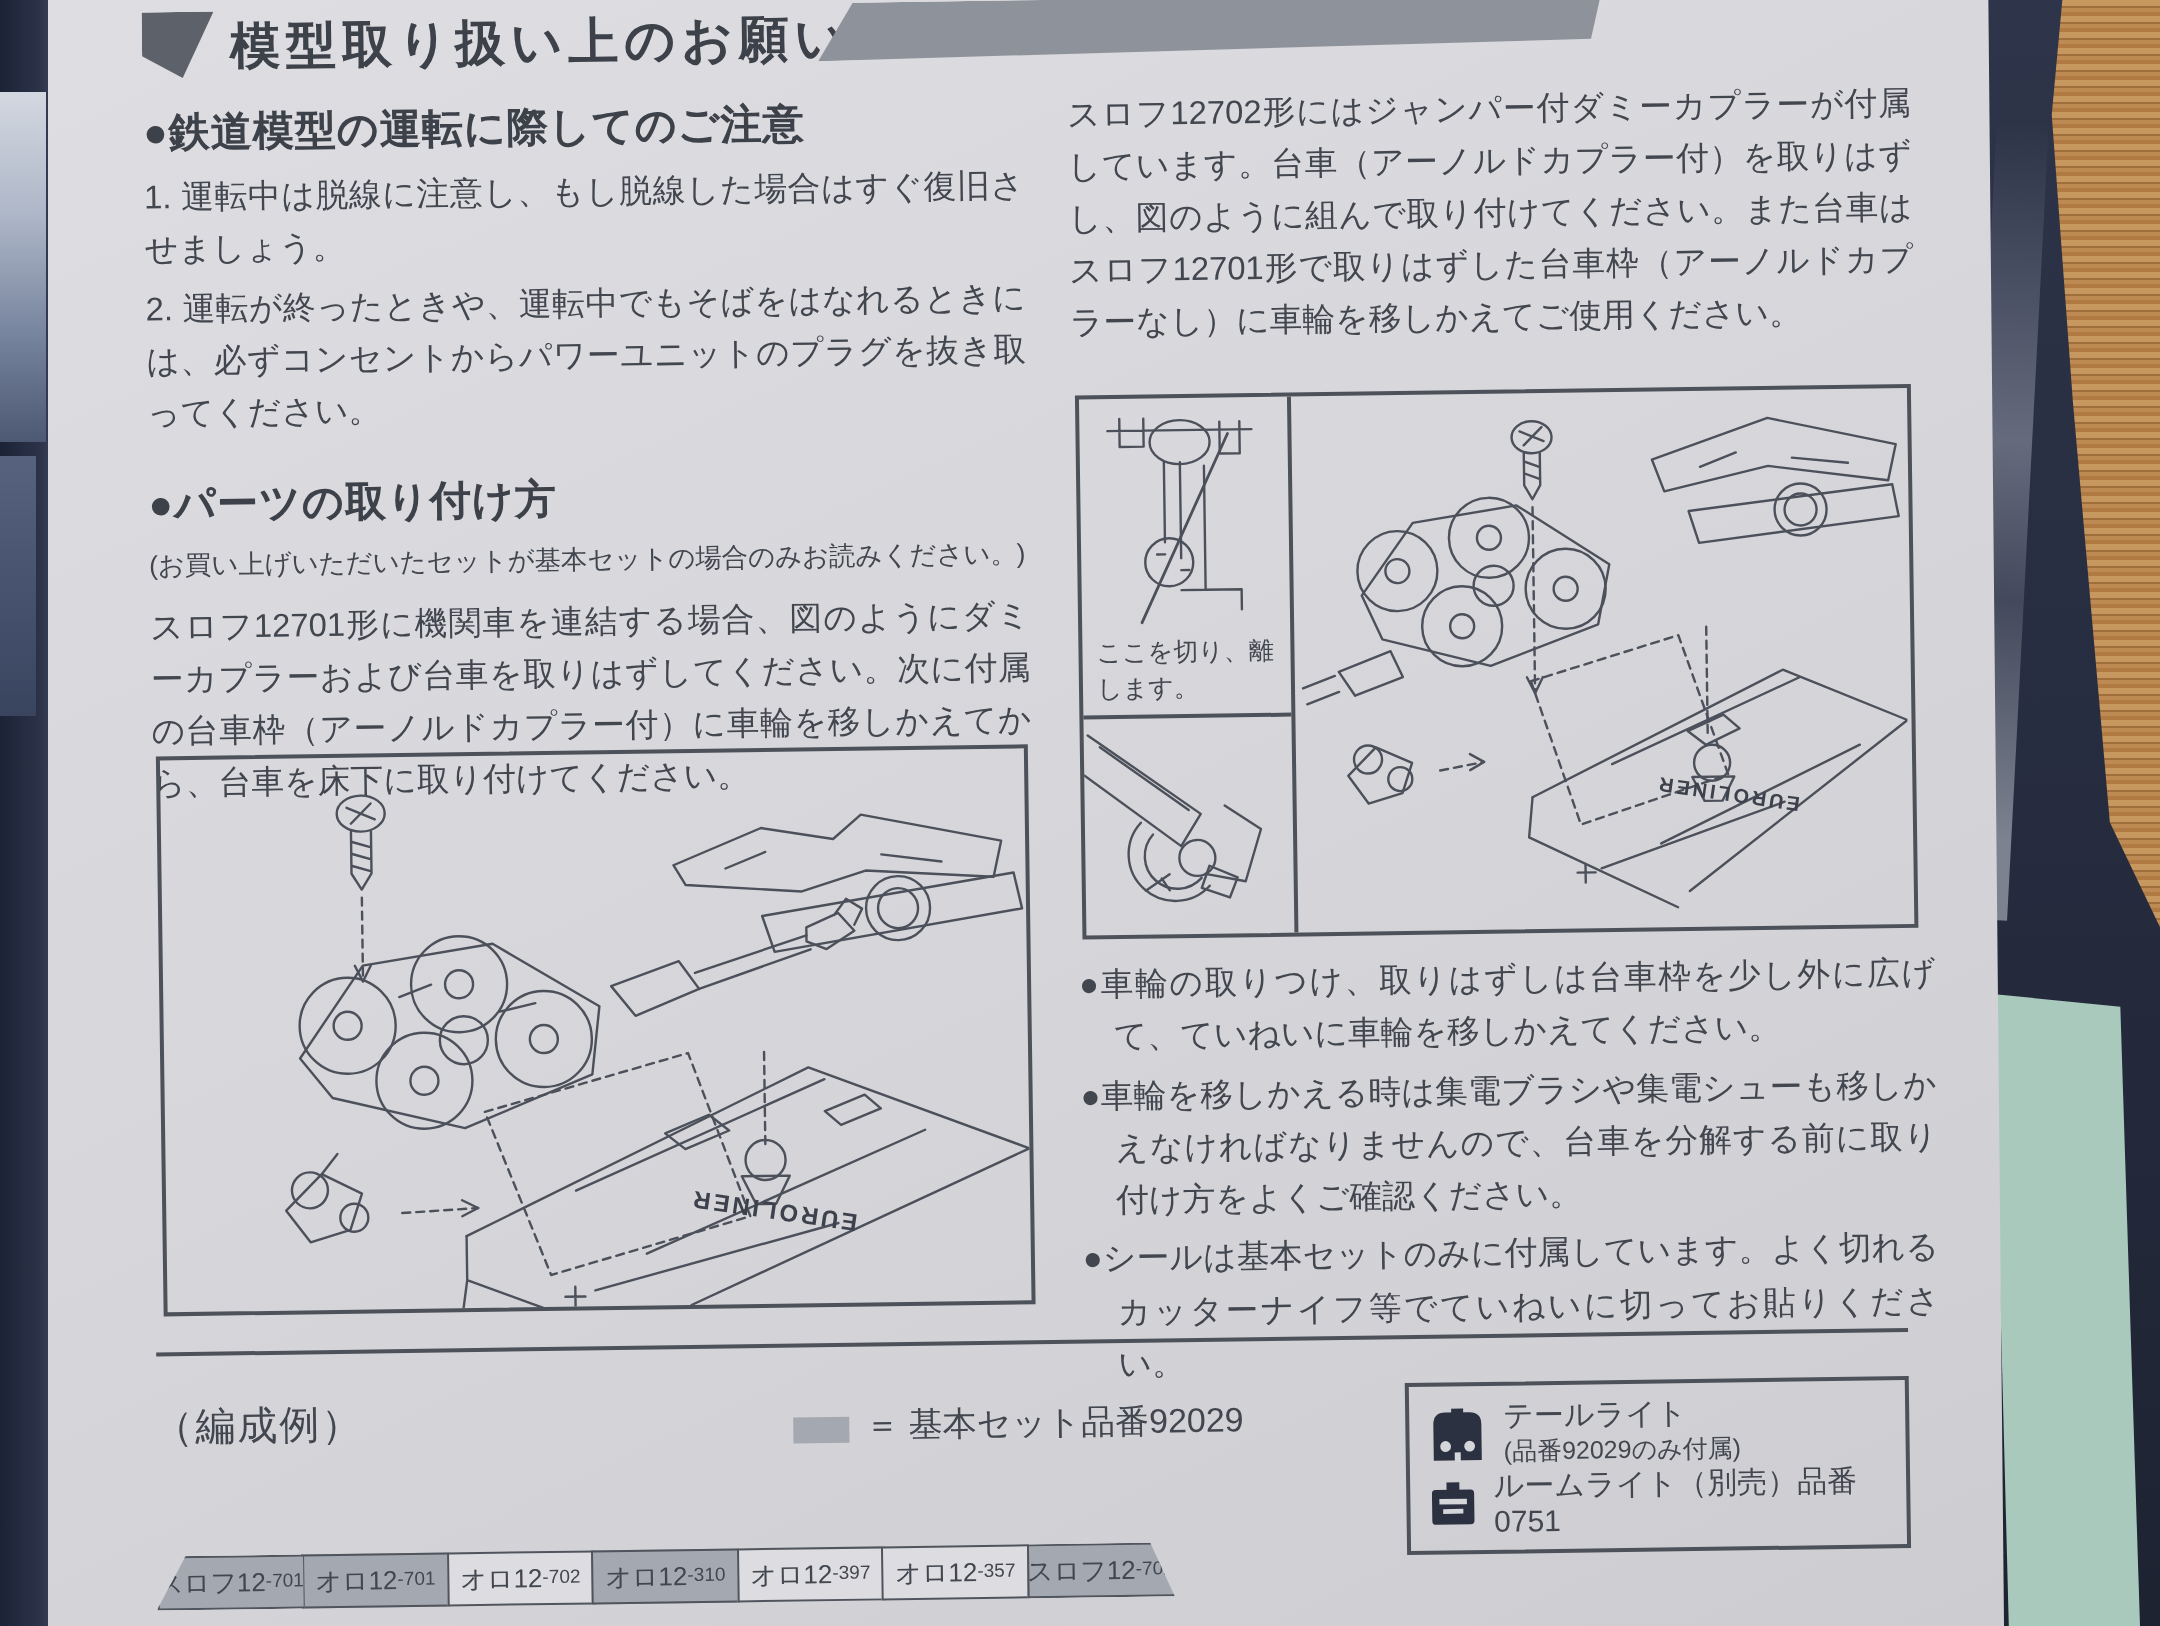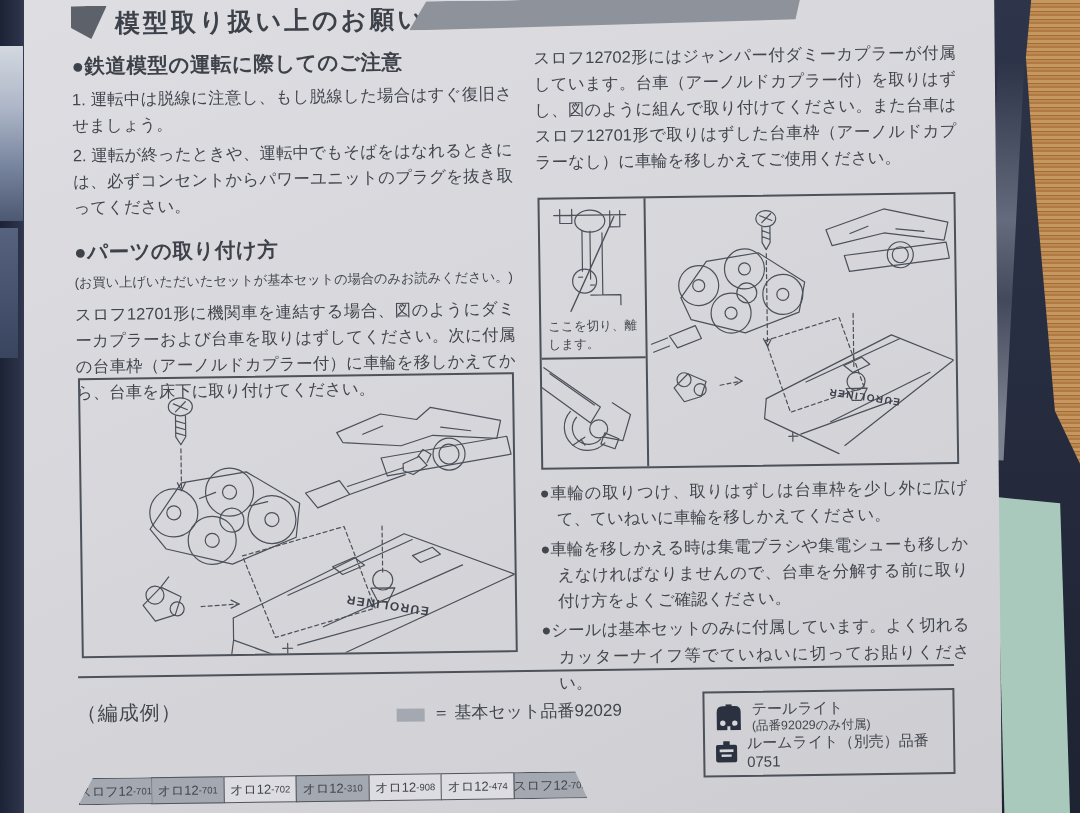--- a/index.html
+++ b/index.html
@@ -323,25 +323,25 @@
       <div class="car">
           <span class="nm">オロ12</span>
           <span class="nu">-702</span>
         </div>
       <div class="car shaded">
           <span class="nm">オロ12</span>
           <span class="nu">-310</span>
         </div>
       <div class="car">
           <span class="nm">オロ12</span>
-          <span class="nu">-908</span>
+          <span class="nu">-397</span>
         </div>
       <div class="car">
           <span class="nm">オロ12</span>
-          <span class="nu">-474</span>
+          <span class="nu">-357</span>
         </div>
       <div class="car shaded">
           <span class="nm">スロフ12</span>
           <span class="nu">-702</span>
         </div>
     </div>
 
   </div>
 </div>
 

